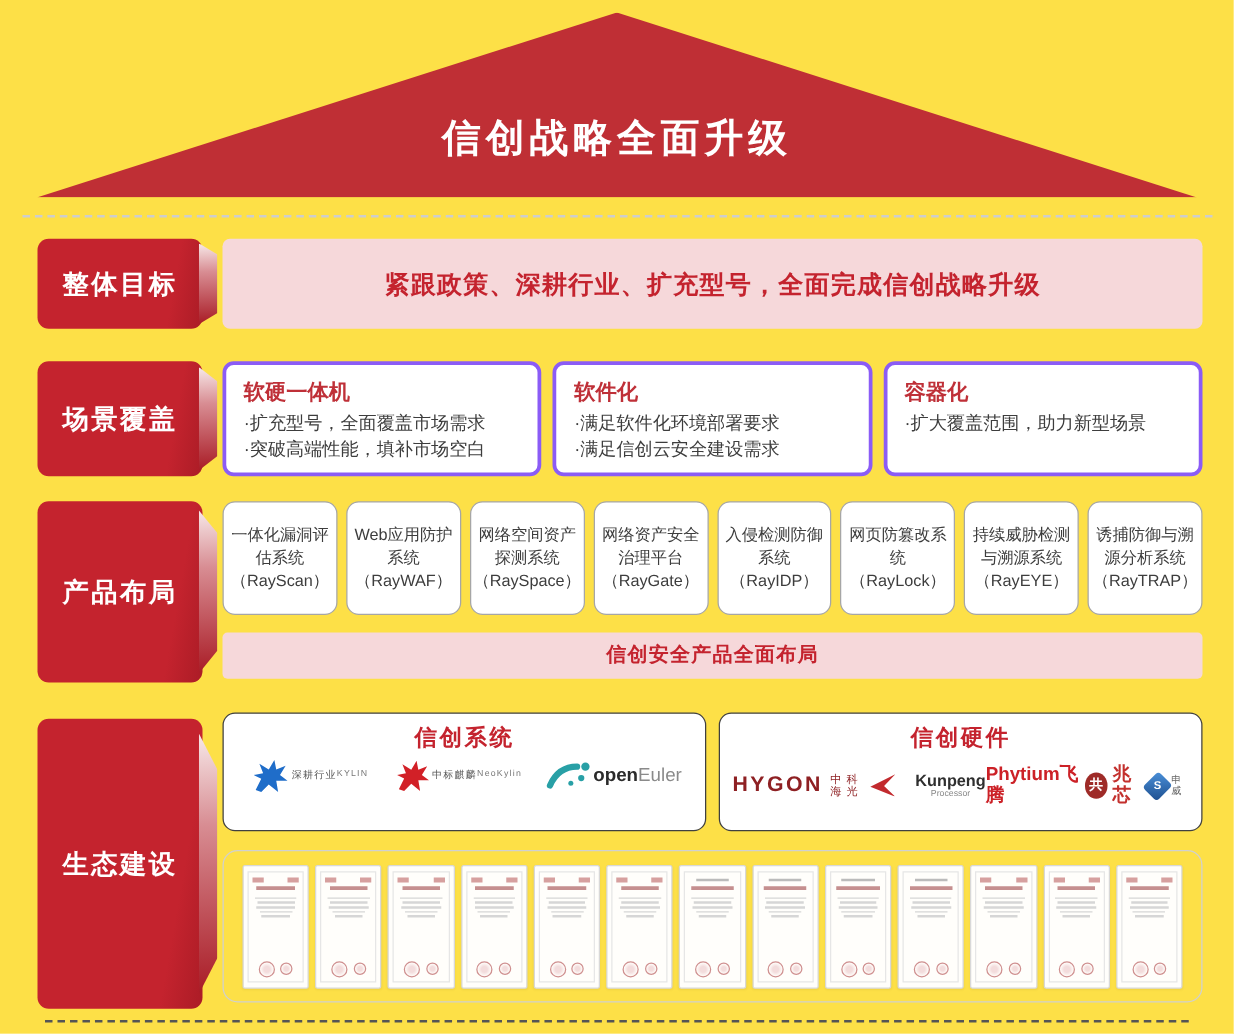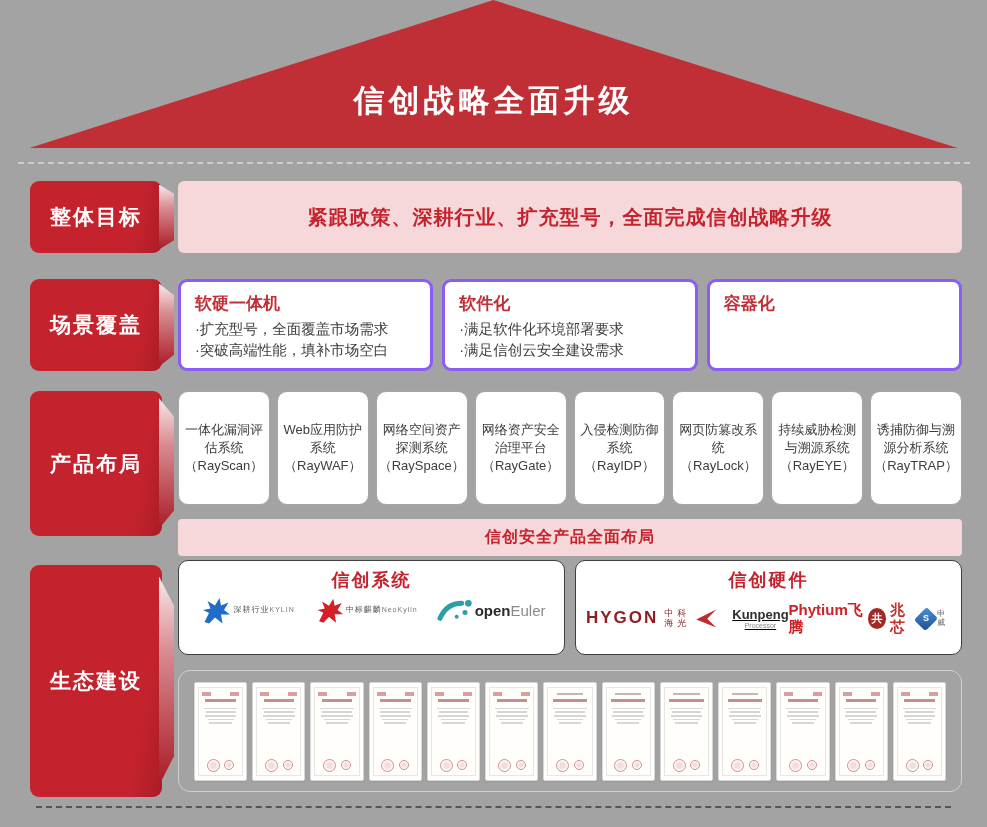--- a/index.html
+++ b/index.html
@@ -1,17 +1,17 @@
 <!DOCTYPE html>
 <html><head>
 <meta charset="utf-8">
 <style>
   * { box-sizing: border-box; margin: 0; padding: 0; }
   body { font-family: "Liberation Sans", "DejaVu Sans", sans-serif; background:#fff; }
-  .page { position:relative; width:987px; height:827px; background:#a3a3a3; overflow:hidden; padding-top:0; }
+  .page { position:relative; width:987px; height:827px; background:#fde047; overflow:hidden; padding-top:10px; }
 
   
   .roof { position:relative; width:928px; height:148px; margin:0 auto;
           background:#bf2f35; clip-path:polygon(50% 0, 100% 100%, 0 100%); }
   .roof-title { position:absolute; top:80px; left:0; width:100%; text-align:center;
                 color:#fff; font-size:31px; font-weight:bold; letter-spacing:4px; }
 
   .dash-top { width:952px; margin:14px auto 0; border-top:2px dashed #cdcdcd; }
   .dash-bottom { width:915px; margin:14px auto 0; border-top:2px dashed #555; }
 
@@ -40,21 +40,21 @@
   .row-scenario { height:92px; margin-bottom:20px; }
   .row-scenario .side { height:92px; }
   .scene-cards { display:flex; gap:9px; height:92px; }
   .scene-card { flex:1; background:#fff; border:3px solid #8b5cf6; border-radius:9px; padding:10px 14px 8px; }
   .scene-title { color:#bf3038; font-size:17px; font-weight:bold; margin-bottom:4px; }
   .scene-bullet { color:#3d3d3d; font-size:14.5px; line-height:1.45; }
 
   
   .row-products { height:145px; margin-bottom:24px; }
   .row-products .side { height:145px; }
-  .product-row { display:flex; gap:7px; height:114px; }
+  .product-row { display:flex; gap:7px; height:91px; }
   .product-box { flex:1; background:#fff; border:1px solid #a6a6a6; border-radius:10px;
                  display:flex; align-items:center; justify-content:center; text-align:center;
                  color:#3d3d3d; font-size:13px; line-height:1.4; padding:4px 2px; }
   .banner-products { margin-top:14px; height:37px; background:#f6d8da; border-radius:4px;
                      display:flex; align-items:center; justify-content:center;
                      color:#c4232e; font-size:16px; font-weight:bold; letter-spacing:1px; }
 
   
   .row-eco { height:232px; }
   .row-eco .side { height:232px; margin-top:5px; }
@@ -64,21 +64,21 @@
   .logo-box-title { text-align:center; color:#c4232e; font-size:18px; font-weight:bold; letter-spacing:2px; }
   .logo-row { display:flex; align-items:center; justify-content:space-around; margin-top:3px; }
   .logo-block { display:flex; flex-direction:row; align-items:center; line-height:1.1; }
   .logo-zh { font-size:8px; color:#555; margin-top:1px; letter-spacing:1px; }
   .logo-en { font-size:7px; color:#777; letter-spacing:1px; }
   .oe-word { font-size:15px; margin-top:2px; }
   .oe-word b { color:#2b2b2b; } .oe-word span { color:#8a8a8a;margin-top:22px; }
   .hw-row { margin-top:10px; }
   .hygon-en { color:#8e2023; font-weight:bold; font-size:17px; letter-spacing:2px; }
   .hygon-zh { color:#8e2023; font-size:9px; letter-spacing:4px; text-align:center; }
-  .kp { flex-direction:row; gap:16px; align-items:center;text-decoration:underline; }
+  .kp { flex-direction:row; gap:16px; align-items:center; }
   .kp-icon { width:20px; height:18px; background:#c22a2e; clip-path:polygon(100% 0, 0 55%, 100% 100%, 55% 52%); }
   .kp-en { font-size:13px; font-weight:bold; color:#2f2f2f; }
   .kp-sub { font-size:7px; color:#888; text-align:center; }
   .phytium { color:#cc2127; font-size:15px; font-weight:bold; }
   .zx { flex-direction:row; gap:4px; align-items:center; }
   .zx-icon { width:21px; height:21px; border-radius:50%; background:#9e2b28; color:#fff; font-size:11px;
              display:flex; align-items:center; justify-content:center; font-weight:bold; }
   .zx-zh { color:#c3302d; font-size:15px; font-weight:bold; letter-spacing:1px; }
   .sw { flex-direction:row; gap:3px; align-items:center; }
   .sw-icon { width:18px; height:18px; background:linear-gradient(135deg,#4a90d9,#1d4f8f);
@@ -134,20 +134,21 @@
        <div class="scene-bullet">·扩充型号，全面覆盖市场需求</div>
               <div class="scene-bullet">·突破高端性能，填补市场空白</div>
      </div>
             <div class="scene-card">
        <div class="scene-title">软件化</div>
        <div class="scene-bullet">·满足软件化环境部署要求</div>
               <div class="scene-bullet">·满足信创云安全建设需求</div>
      </div>
             <div class="scene-card">
        <div class="scene-title">容器化</div>
+              <div class="scene-bullet">·扩大覆盖范围，助力新型场景</div>
      </div>
           </div>
       </div>
     </div>
 
     <div class="row row-products">
       <div class="side">产品布局</div>
       <div class="content">
         <div class="product-row">
             <div class="product-box">

